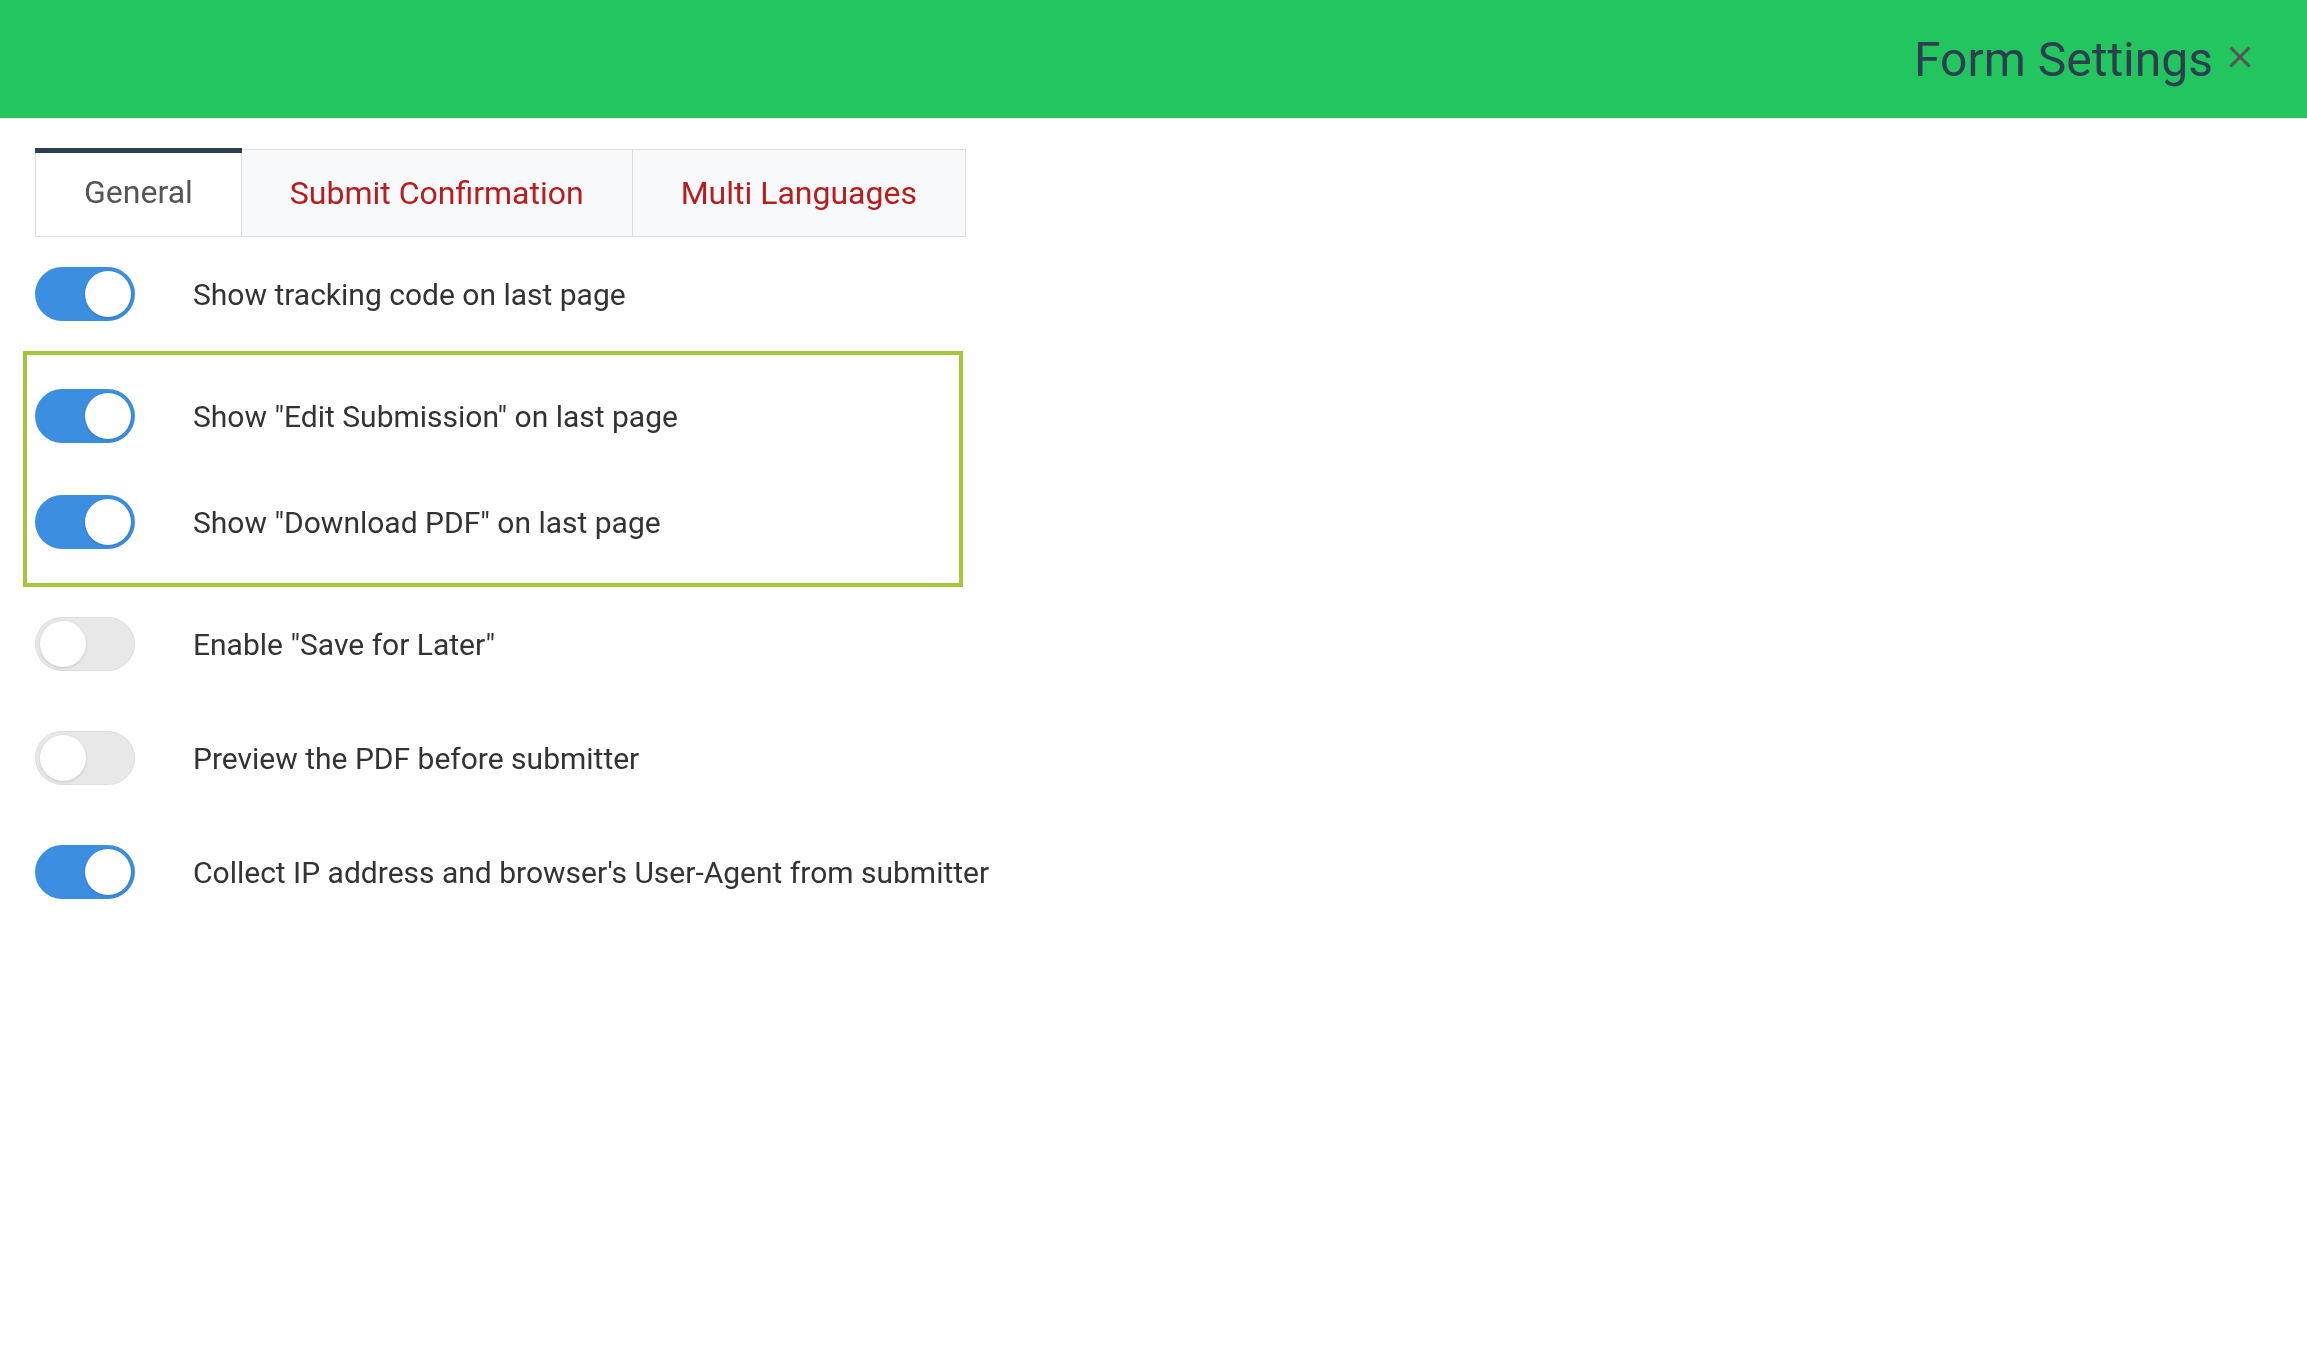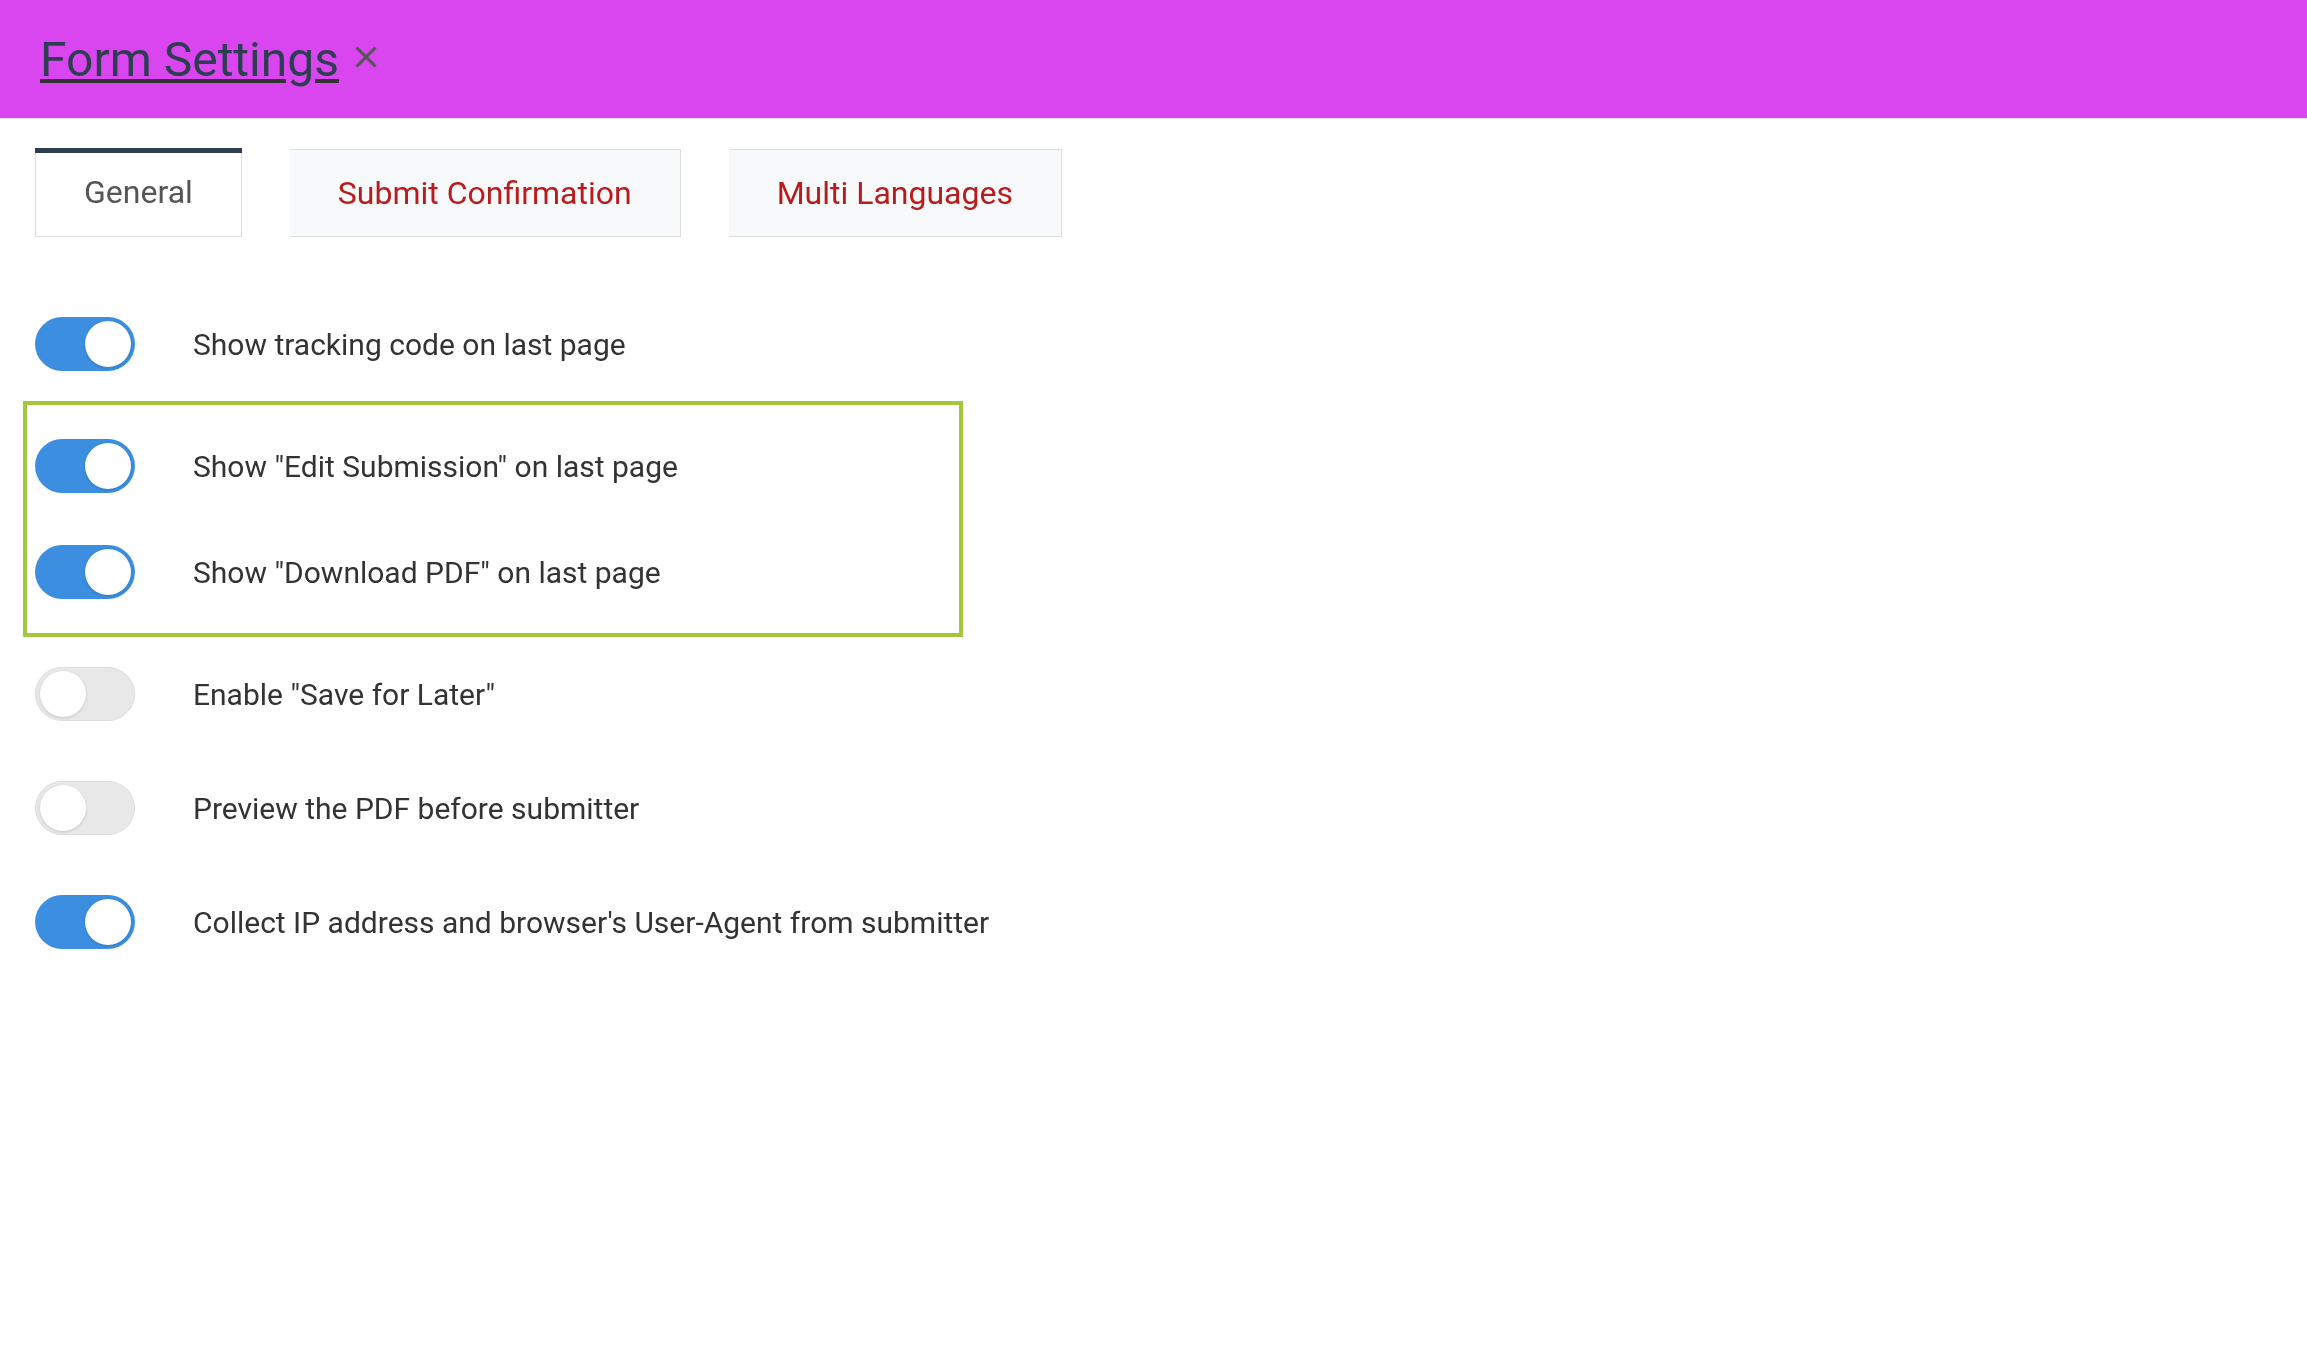--- a/index.html
+++ b/index.html
@@ -9,26 +9,25 @@
     }
     body {
       font-family: -apple-system, BlinkMacSystemFont, "Segoe UI", Roboto, "Helvetica Neue", Arial, sans-serif;
       background: #ffffff;
       color: #333;
       width: 2307px;
       height: 1356px;
     }
     .header {
       display: flex;
-      justify-content: flex-start;
+      justify-content: flex-end;
       align-items: center;
       padding: 30px 40px;
-      background: #d946ef;
+      background: #22c55e;
       border-bottom: 1px solid #e0e0e0;
-      text-decoration: underline;
     }
     .header-title {
       font-size: 48px;
       font-weight: 400;
       color: #2c3e50;
     }
     .close-btn {
       cursor: pointer;
       color: #666;
       padding: 8px;
@@ -38,22 +37,20 @@
       height: 38px;
       stroke: #555;
       stroke-width: 2;
     }
     .content {
       padding: 30px 35px;
     }
     .tabs {
       display: flex;
       border-bottom: none;
-      margin-bottom: 50px;
-      gap: 48px;
     }
     .tab {
       padding: 24px 48px;
       font-size: 32px;
       color: #b91c1c;
       background: #f8f9fa;
       border: 1px solid #ddd;
       cursor: pointer;
       position: relative;
       white-space: nowrap;

